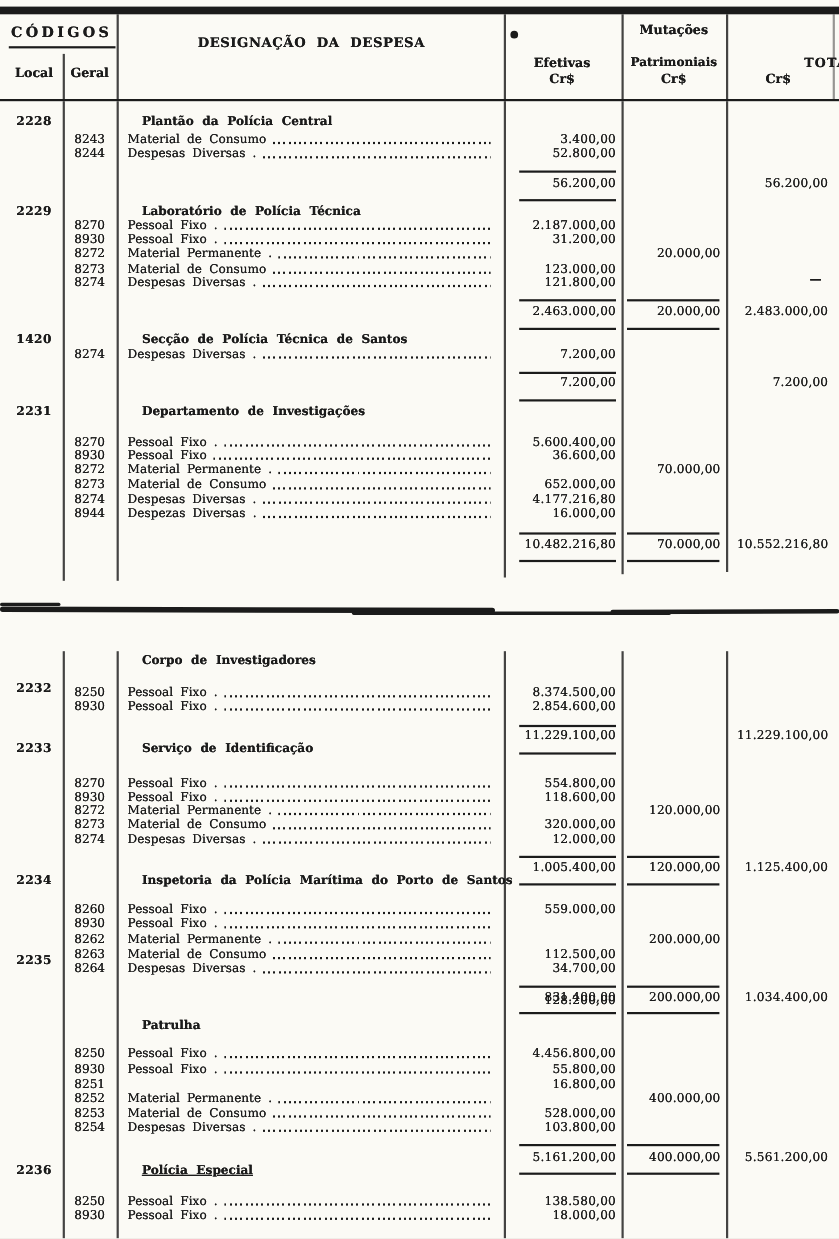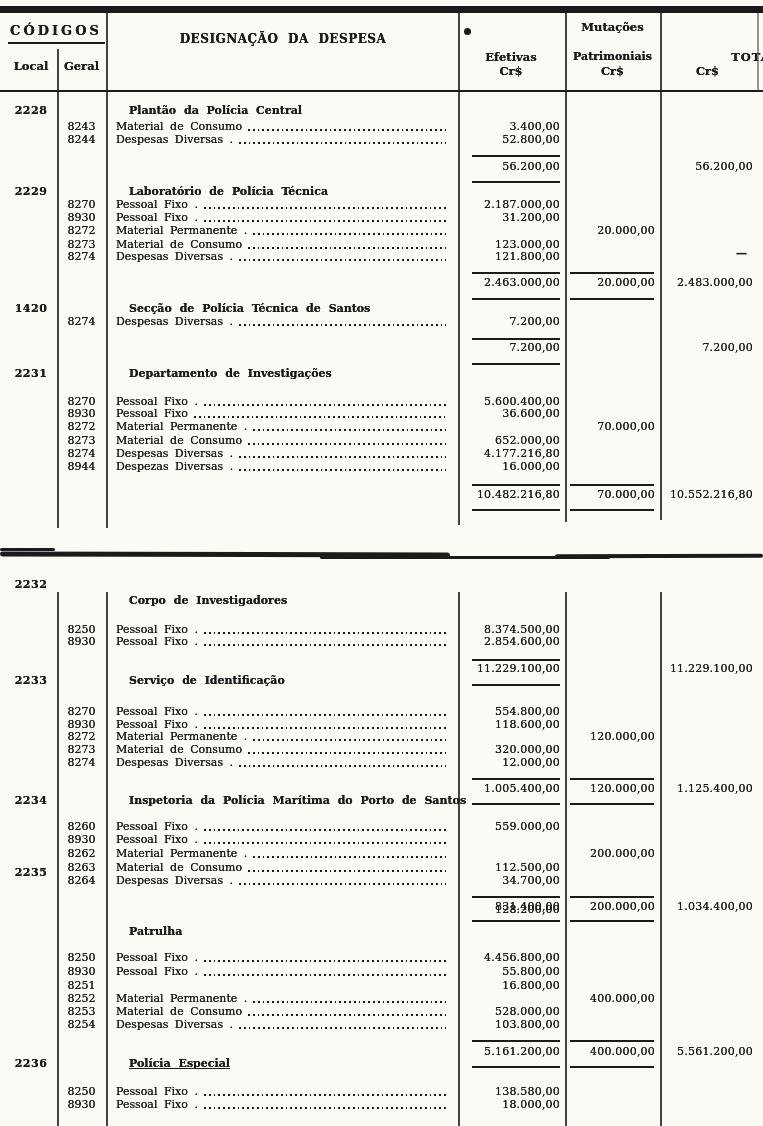--- a/index.html
+++ b/index.html
@@ -210,21 +210,21 @@
       <div class="val ef" style="top: 460px;">16.000,00</div>
       <div class="hline ruleE" style="top: 484px;"></div>
       <div class="hline ruleP" style="top: 484px;"></div>
       <div class="val ef" style="top: 488px;">10.482.216,80</div>
       <div class="val pat" style="top: 488px;">70.000,00</div>
       <div class="val tot" style="top: 488px;">10.552.216,80</div>
       <div class="hline ruleE" style="top: 509px;"></div>
       <div class="hline ruleP" style="top: 509px;"></div>
     </div>
   <div class="abs" style="left:0;top:0;width:763px;height:1126px;">
-      <div class="cell local-code" style="top: 578px;">2232</div>
+      <div class="cell local-code" style="top: 619px;">2232</div>
       <div class="heading" style="top: 594px;">Corpo de Investigadores</div>
       <div class="cell geral-code" style="top: 623px;">8250</div>
       <div class="labelrow" style="top: 623px;">
         <span class="lbl">Pessoal Fixo .</span>
         <span class="leader"></span>
       </div>
       <div class="val ef" style="top: 623px;">8.374.500,00</div>
       <div class="cell geral-code" style="top: 635px;">8930</div>
       <div class="labelrow" style="top: 635px;">
         <span class="lbl">Pessoal Fixo .</span>

